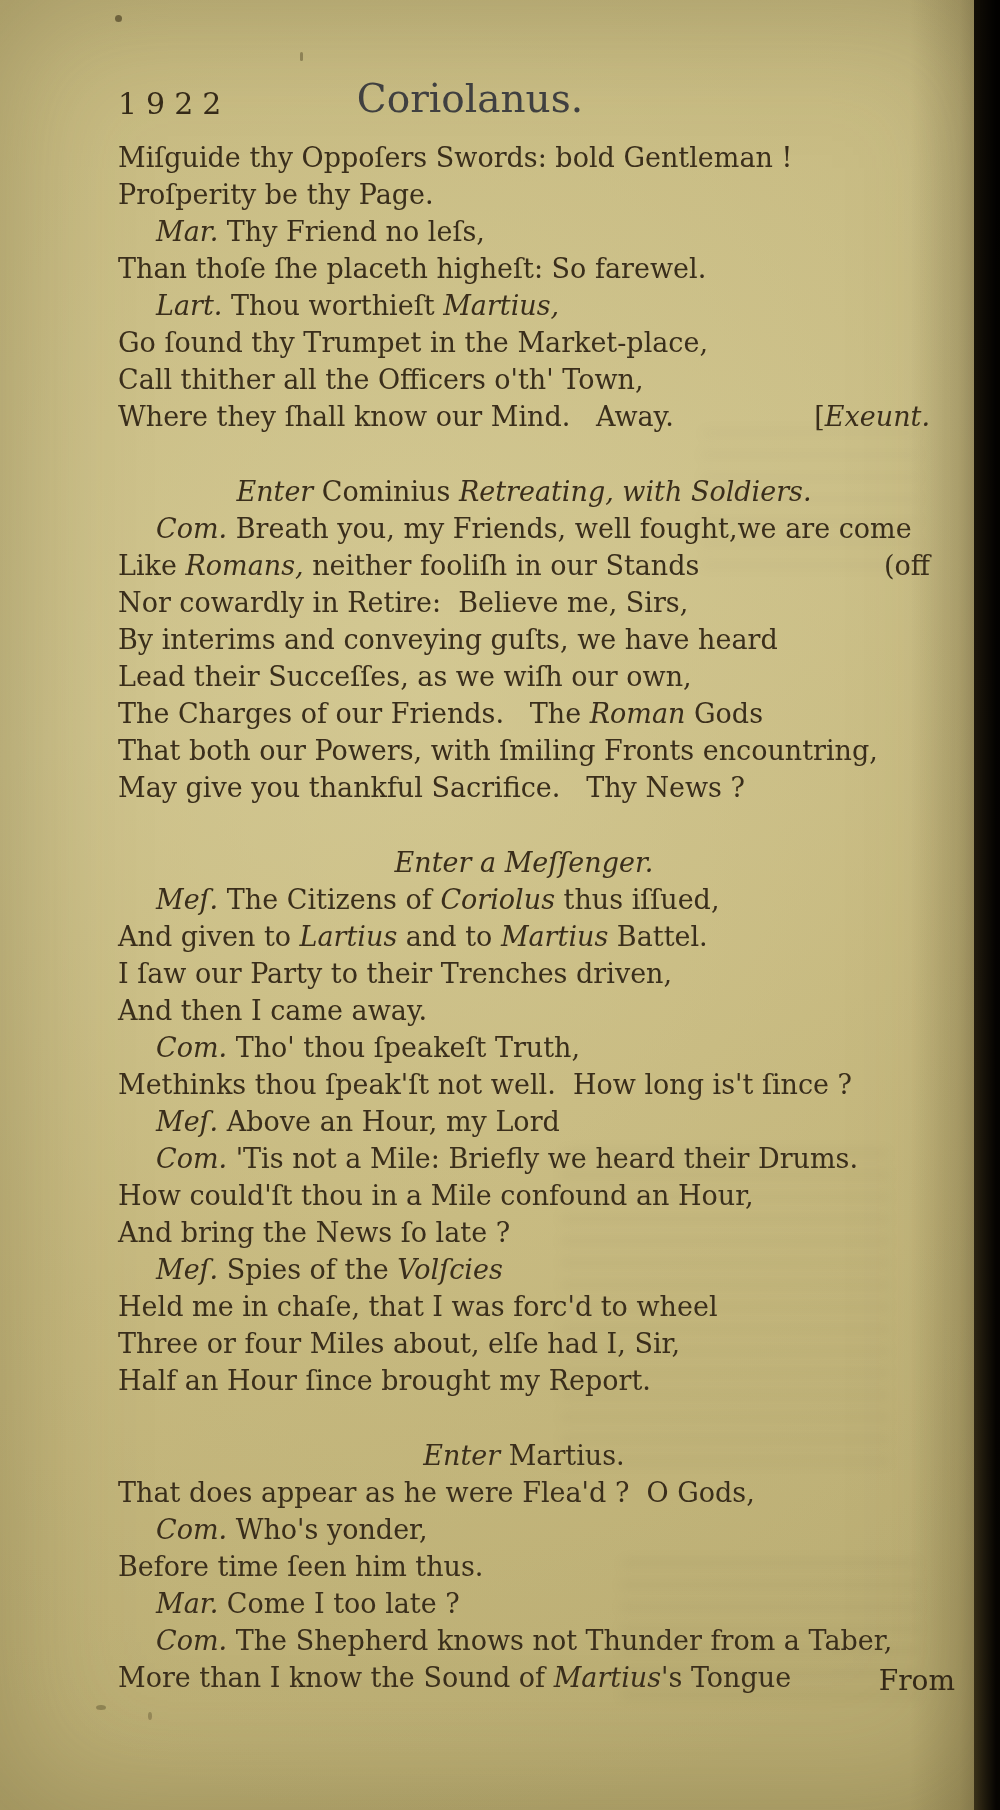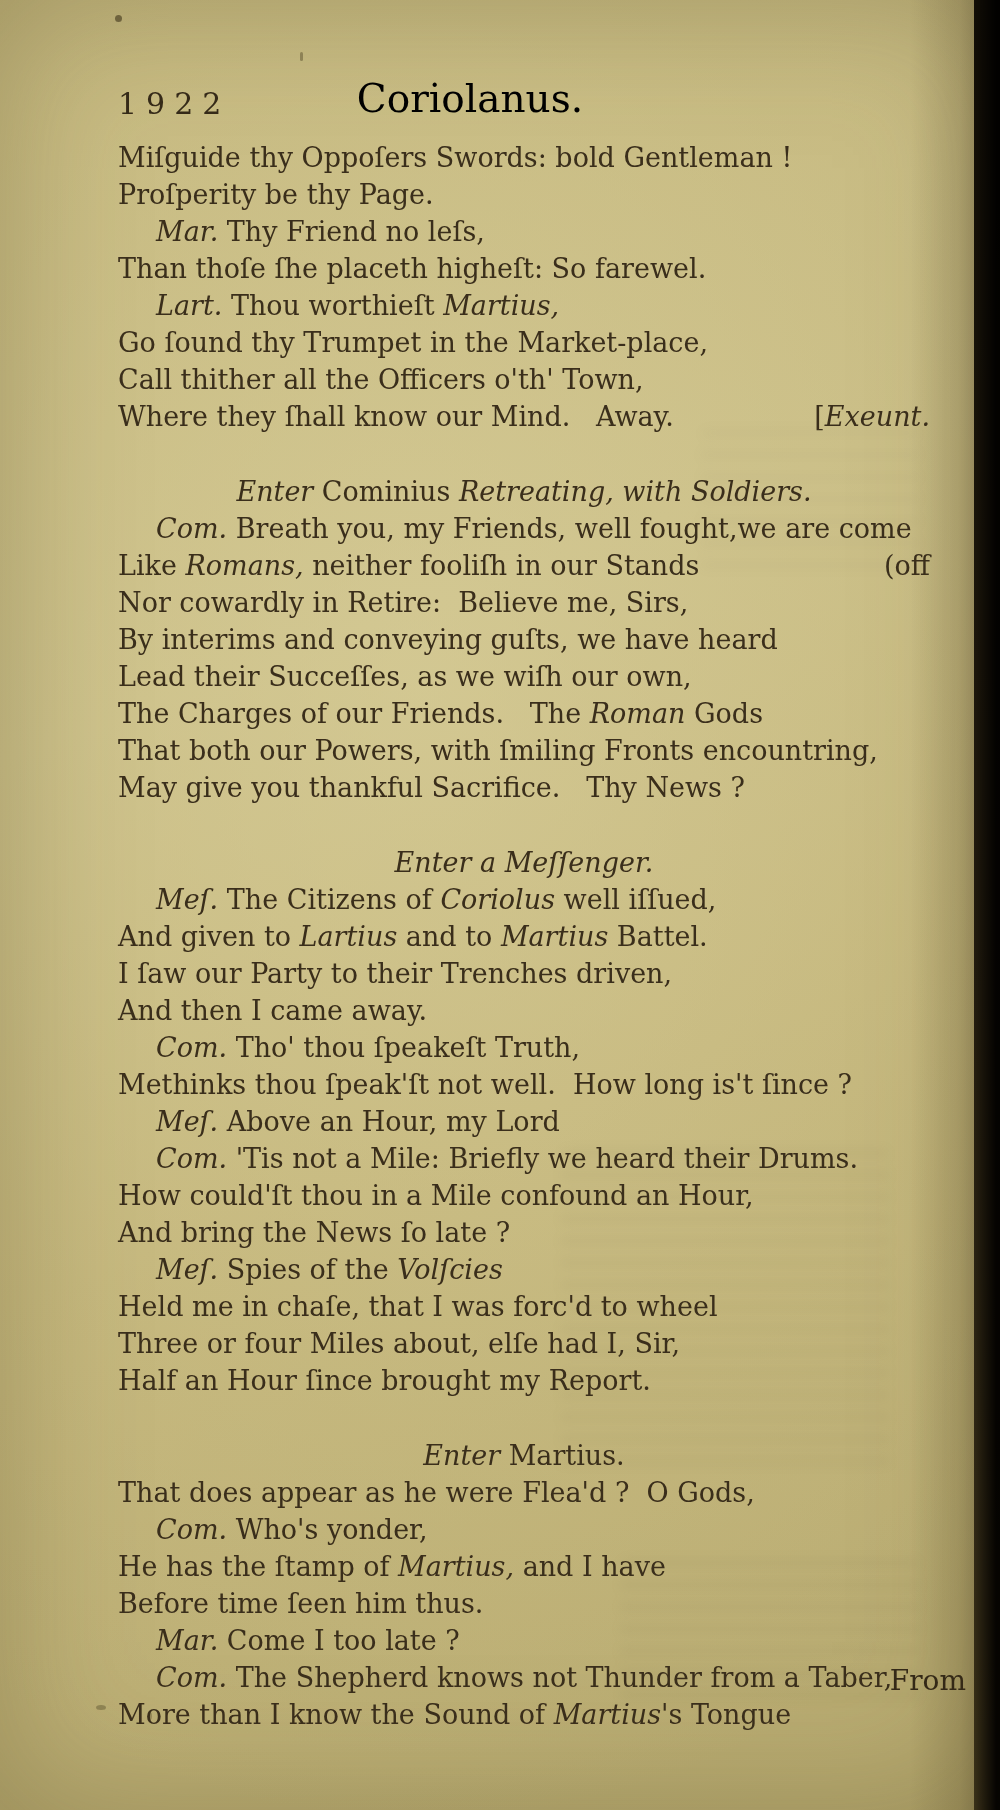--- a/index.html
+++ b/index.html
@@ -44,34 +44,34 @@
   .speck.s2 { left: 300px; top: 52px; width: 3px; height: 9px; opacity: 0.5; border-radius: 2px; }
   .speck.s3 { left: 96px;  top: 1705px; width: 10px; height: 5px; opacity: 0.45; }
   .speck.s4 { left: 148px; top: 1712px; width: 4px; height: 8px; opacity: 0.4; }
   .header { position: absolute; top: 76px; left: 0; right: 60px; height: 52px; }
   .page-number {
     position: absolute; left: 118px; top: 10px;
     font-size: 30px; letter-spacing: 9px; color: #352a18;
   }
   .page-title {
     position: absolute; left: 0; right: 0; text-align: center;
-    font-size: 39px; color: #000000;
+    font-size: 39px; color: #404040;
   }
   .text-block {
     position: absolute; left: 118px; top: 139px; width: 812px;
     font-size: 27px; line-height: 37px; color: #3a2e1b;
   }
   .line { display: flex; white-space: pre; height: 37px; }
   .line .segs { white-space: pre; }
   .line.speech .segs { padding-left: 38px; }
   .line.center { justify-content: center; margin-top: 38px; }
   .right-tail { margin-left: auto; white-space: pre; }
   .it { font-style: italic; }
   .catchword {
-    position: absolute; top: 1664px; right: 34px;
+    position: absolute; top: 1664px; right: 45px;
     font-size: 28px; color: #342917; text-align: right;
   }
 </style>
 </head>
 <body>
 
 <div class="paper"></div>
 <div class="bleed b1"></div>
 <div class="bleed b2"></div>
 <div class="bleed b3"></div>
@@ -99,37 +99,36 @@
     <div class="line center"><span class="segs"><span class="it">Enter</span><span> Cominius </span><span class="it">Retreating, with Soldiers.</span></span></div>
     <div class="line speech"><span class="segs"><span class="it">Com.</span><span> Breath you, my Friends, well fought,we are come</span></span></div>
     <div class="line plain"><span class="segs"><span>Like </span><span class="it">Romans,</span><span> neither fooliſh in our Stands</span></span><span class="right-tail"><span>(off</span></span></div>
     <div class="line plain"><span class="segs"><span>Nor cowardly in Retire:  Believe me, Sirs,</span></span></div>
     <div class="line plain"><span class="segs"><span>By interims and conveying guſts, we have heard</span></span></div>
     <div class="line plain"><span class="segs"><span>Lead their Succeſſes, as we wiſh our own,</span></span></div>
     <div class="line plain"><span class="segs"><span>The Charges of our Friends.   The </span><span class="it">Roman</span><span> Gods</span></span></div>
     <div class="line plain"><span class="segs"><span>That both our Powers, with ſmiling Fronts encountring,</span></span></div>
     <div class="line plain"><span class="segs"><span>May give you thankful Sacrifice.   Thy News ?</span></span></div>
     <div class="line center"><span class="segs"><span class="it">Enter a Meſſenger.</span></span></div>
-    <div class="line speech"><span class="segs"><span class="it">Meſ.</span><span> The Citizens of </span><span class="it">Coriolus</span><span> well iſſued,</span></span></div>
+    <div class="line speech"><span class="segs"><span class="it">Meſ.</span><span> The Citizens of </span><span class="it">Coriolus</span><span> thus iſſued,</span></span></div>
     <div class="line plain"><span class="segs"><span>And given to </span><span class="it">Lartius</span><span> and to </span><span class="it">Martius</span><span> Battel.</span></span></div>
     <div class="line plain"><span class="segs"><span>I ſaw our Party to their Trenches driven,</span></span></div>
     <div class="line plain"><span class="segs"><span>And then I came away.</span></span></div>
     <div class="line speech"><span class="segs"><span class="it">Com.</span><span> Tho' thou ſpeakeſt Truth,</span></span></div>
     <div class="line plain"><span class="segs"><span>Methinks thou ſpeak'ſt not well.  How long is't ſince ?</span></span></div>
     <div class="line speech"><span class="segs"><span class="it">Meſ.</span><span> Above an Hour, my Lord</span></span></div>
     <div class="line speech"><span class="segs"><span class="it">Com.</span><span> 'Tis not a Mile: Briefly we heard their Drums.</span></span></div>
     <div class="line plain"><span class="segs"><span>How could'ſt thou in a Mile confound an Hour,</span></span></div>
     <div class="line plain"><span class="segs"><span>And bring the News ſo late ?</span></span></div>
     <div class="line speech"><span class="segs"><span class="it">Meſ.</span><span> Spies of the </span><span class="it">Volſcies</span></span></div>
     <div class="line plain"><span class="segs"><span>Held me in chaſe, that I was forc'd to wheel</span></span></div>
     <div class="line plain"><span class="segs"><span>Three or four Miles about, elſe had I, Sir,</span></span></div>
     <div class="line plain"><span class="segs"><span>Half an Hour ſince brought my Report.</span></span></div>
     <div class="line center"><span class="segs"><span class="it">Enter</span><span> Martius.</span></span></div>
     <div class="line plain"><span class="segs"><span>That does appear as he were Flea'd ?  O Gods,</span></span></div>
     <div class="line speech"><span class="segs"><span class="it">Com.</span><span> Who's yonder,</span></span></div>
-    <div class="line plain"><span class="segs"><span>He has the ſtamp of </span><span class="it">Martius,</span><span> and I have</span></span></div>
     <div class="line plain"><span class="segs"><span>Before time ſeen him thus.</span></span></div>
     <div class="line speech"><span class="segs"><span class="it">Mar.</span><span> Come I too late ?</span></span></div>
     <div class="line speech"><span class="segs"><span class="it">Com.</span><span> The Shepherd knows not Thunder from a Taber,</span></span></div>
     <div class="line plain"><span class="segs"><span>More than I know the Sound of </span><span class="it">Martius</span><span>'s Tongue</span></span></div>
   </div>
 
 <div class="catchword">From</div>
 
 </body></html>

